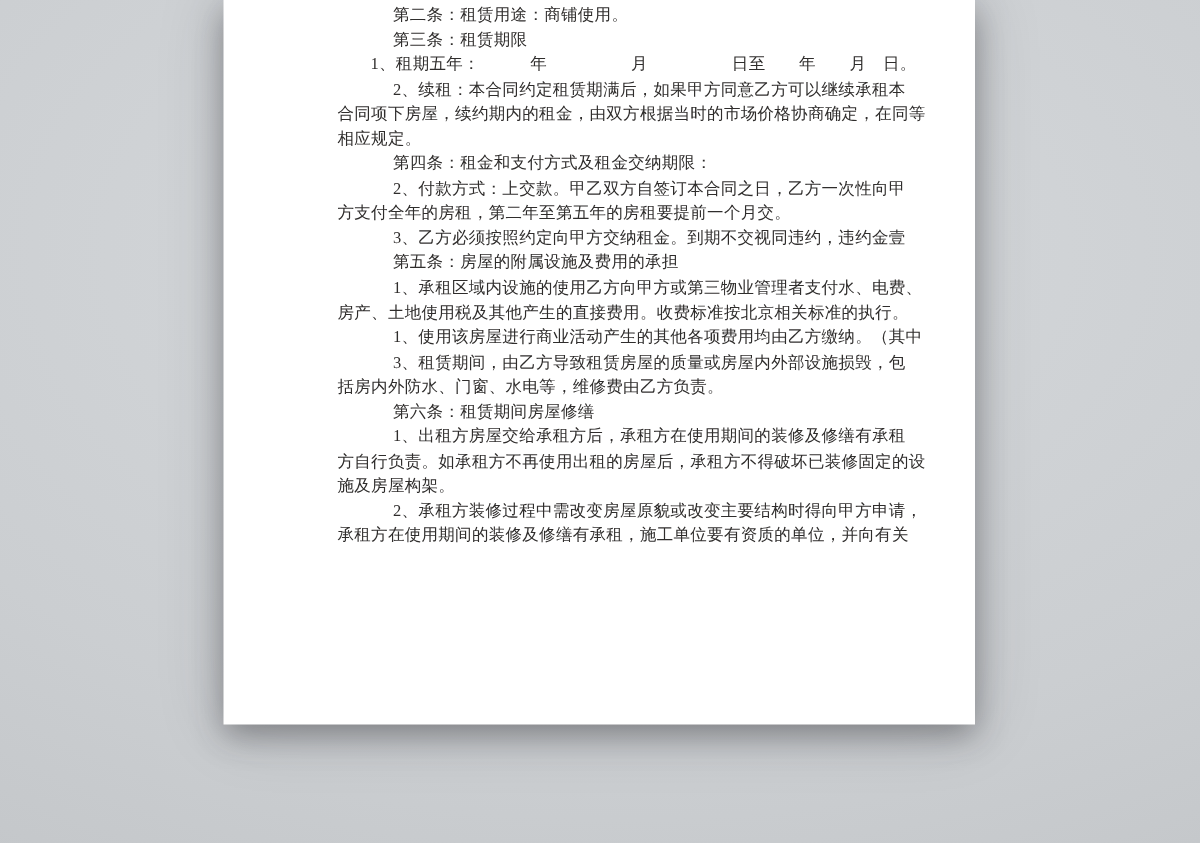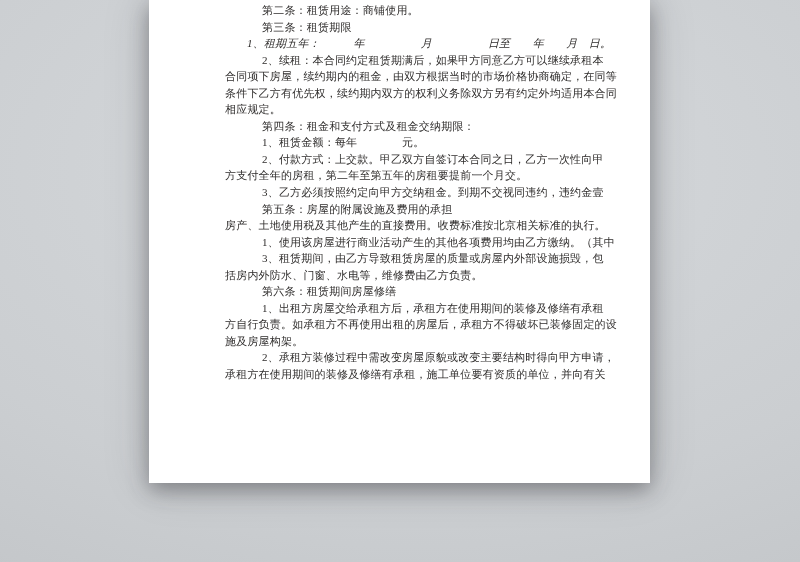--- a/index.html
+++ b/index.html
@@ -37,42 +37,41 @@
     line-height: 16.55px;
     color: #2f2d2c;
     letter-spacing: 0.2px;
   }
   .line {
     height: 16.55px;
     white-space: pre;
     overflow: visible;
   }
   .line.para  { padding-left: 37px; }  
-  .line.item1 { padding-left: 22px; font-style: italic; }  
+  .line.item1 { padding-left: 22px; }  
   .line.wrap  { padding-left: 0; }     
 </style>
 </head>
 <body>
 
 <div class="stage">
   <div class="paper">
     <div class="text-block">
         <div class="line para">第二条：租赁用途：商铺使用。</div>
         <div class="line para">第三条：租赁期限</div>
         <div class="line item1">1、租期五年：　　　年　　　　　月　　　　　日至　　年　　月　日。</div>
         <div class="line para">2、续租：本合同约定租赁期满后，如果甲方同意乙方可以继续承租本</div>
         <div class="line wrap">合同项下房屋，续约期内的租金，由双方根据当时的市场价格协商确定，在同等</div>
-        <div class="line wrap">条件下乙方有优先权，续约期内双方的权利义务除双方另有约定外均适用本合同</div>
         <div class="line wrap">相应规定。</div>
         <div class="line para">第四条：租金和支付方式及租金交纳期限：</div>
-        <div class="line para">1、租赁金额：每年　　　　元。</div>
         <div class="line para">2、付款方式：上交款。甲乙双方自签订本合同之日，乙方一次性向甲</div>
         <div class="line wrap">方支付全年的房租，第二年至第五年的房租要提前一个月交。</div>
         <div class="line para">3、乙方必须按照约定向甲方交纳租金。到期不交视同违约，违约金壹</div>
         <div class="line para">第五条：房屋的附属设施及费用的承担</div>
+        <div class="line para">1、承租区域内设施的使用乙方向甲方或第三物业管理者支付水、电费、</div>
         <div class="line wrap">房产、土地使用税及其他产生的直接费用。收费标准按北京相关标准的执行。</div>
         <div class="line para">1、使用该房屋进行商业活动产生的其他各项费用均由乙方缴纳。（其中</div>
         <div class="line para">3、租赁期间，由乙方导致租赁房屋的质量或房屋内外部设施损毁，包</div>
         <div class="line wrap">括房内外防水、门窗、水电等，维修费由乙方负责。</div>
         <div class="line para">第六条：租赁期间房屋修缮</div>
         <div class="line para">1、出租方房屋交给承租方后，承租方在使用期间的装修及修缮有承租</div>
         <div class="line wrap">方自行负责。如承租方不再使用出租的房屋后，承租方不得破坏已装修固定的设</div>
         <div class="line wrap">施及房屋构架。</div>
         <div class="line para">2、承租方装修过程中需改变房屋原貌或改变主要结构时得向甲方申请，</div>
         <div class="line wrap">承租方在使用期间的装修及修缮有承租，施工单位要有资质的单位，并向有关</div>

